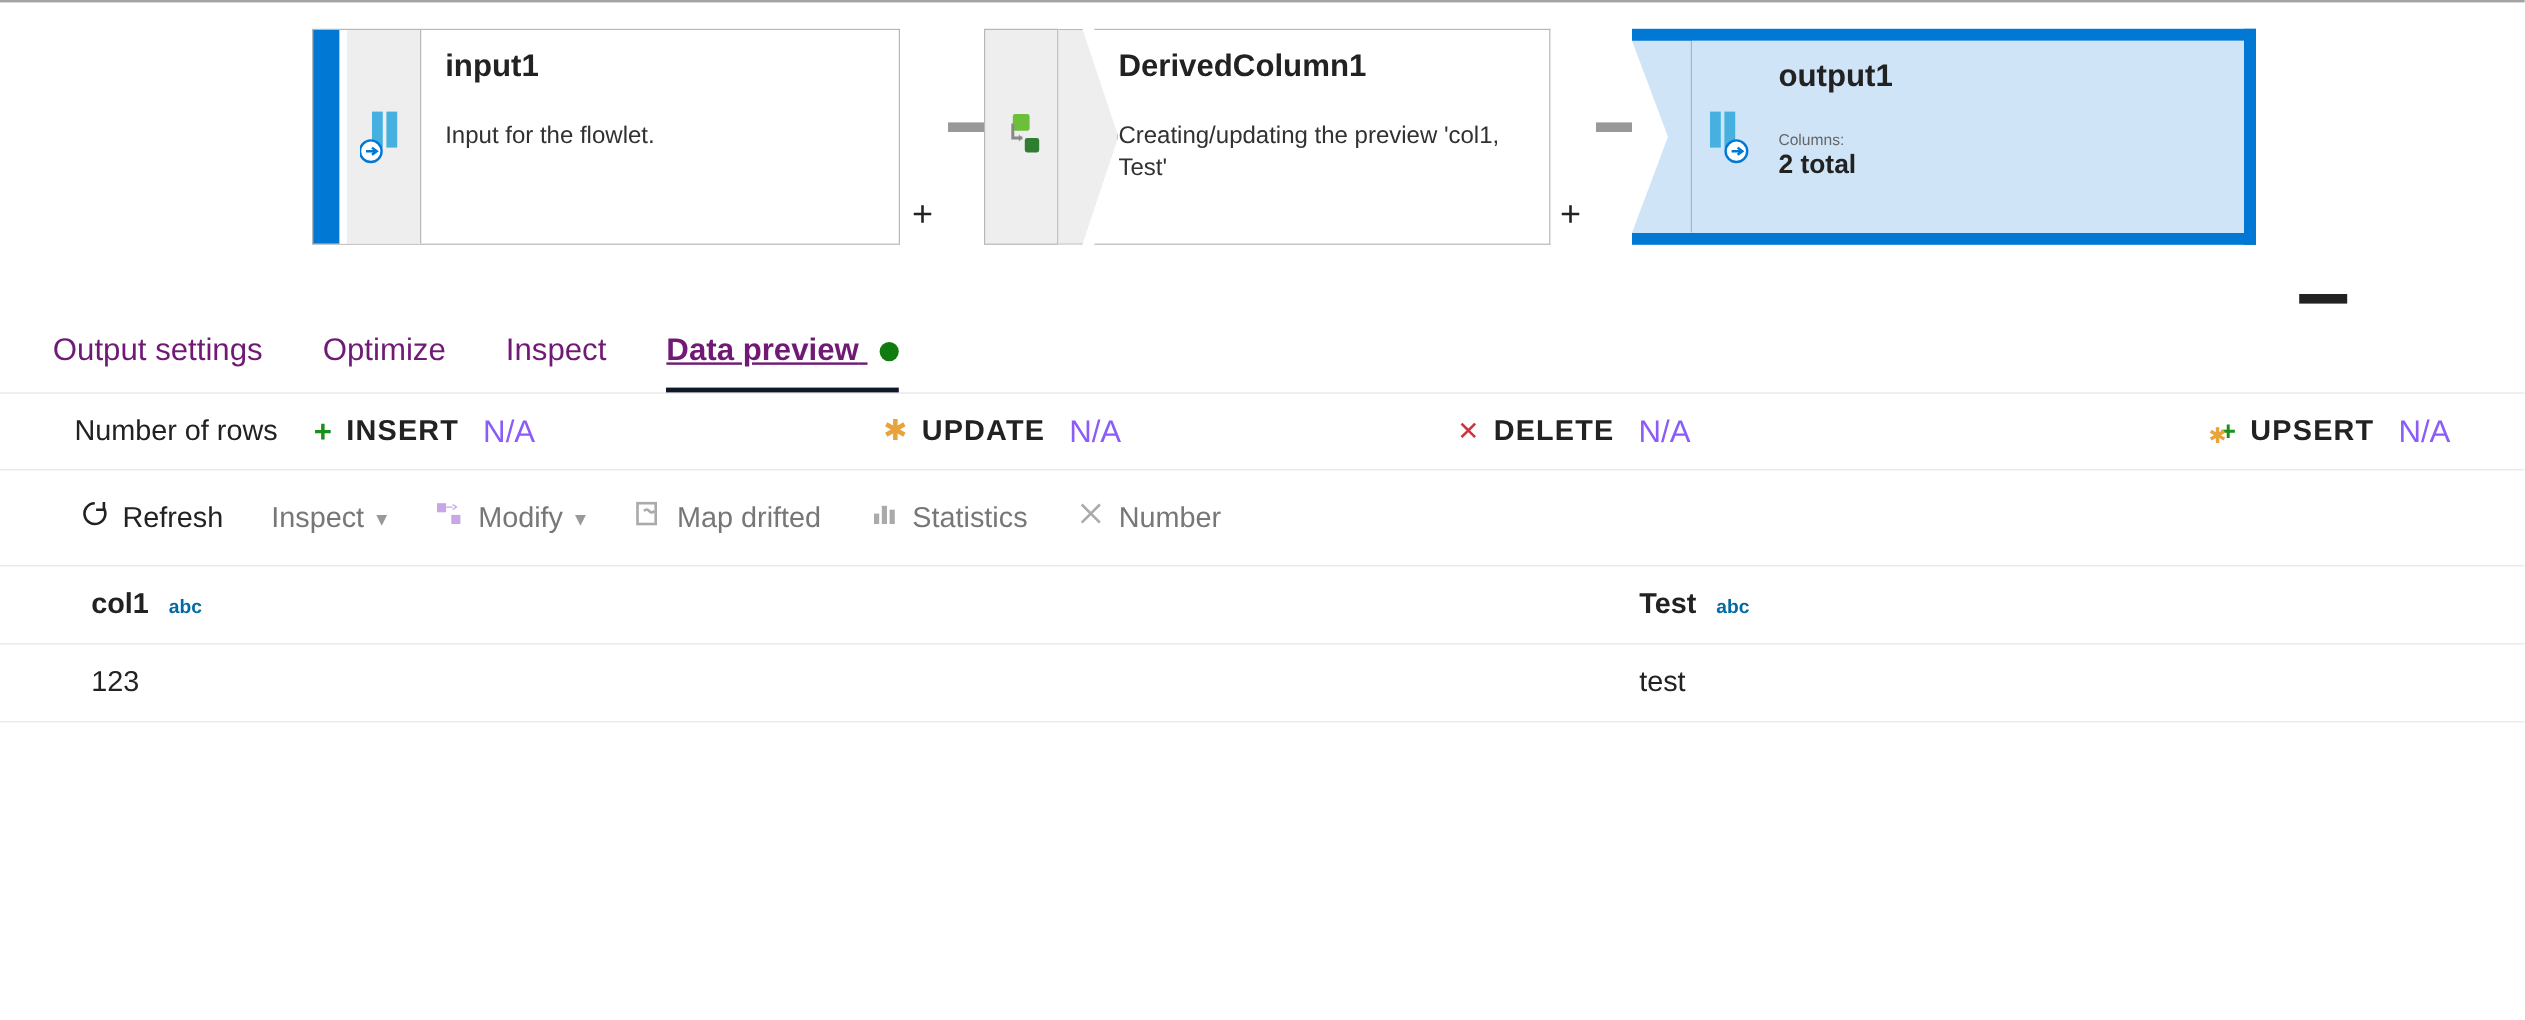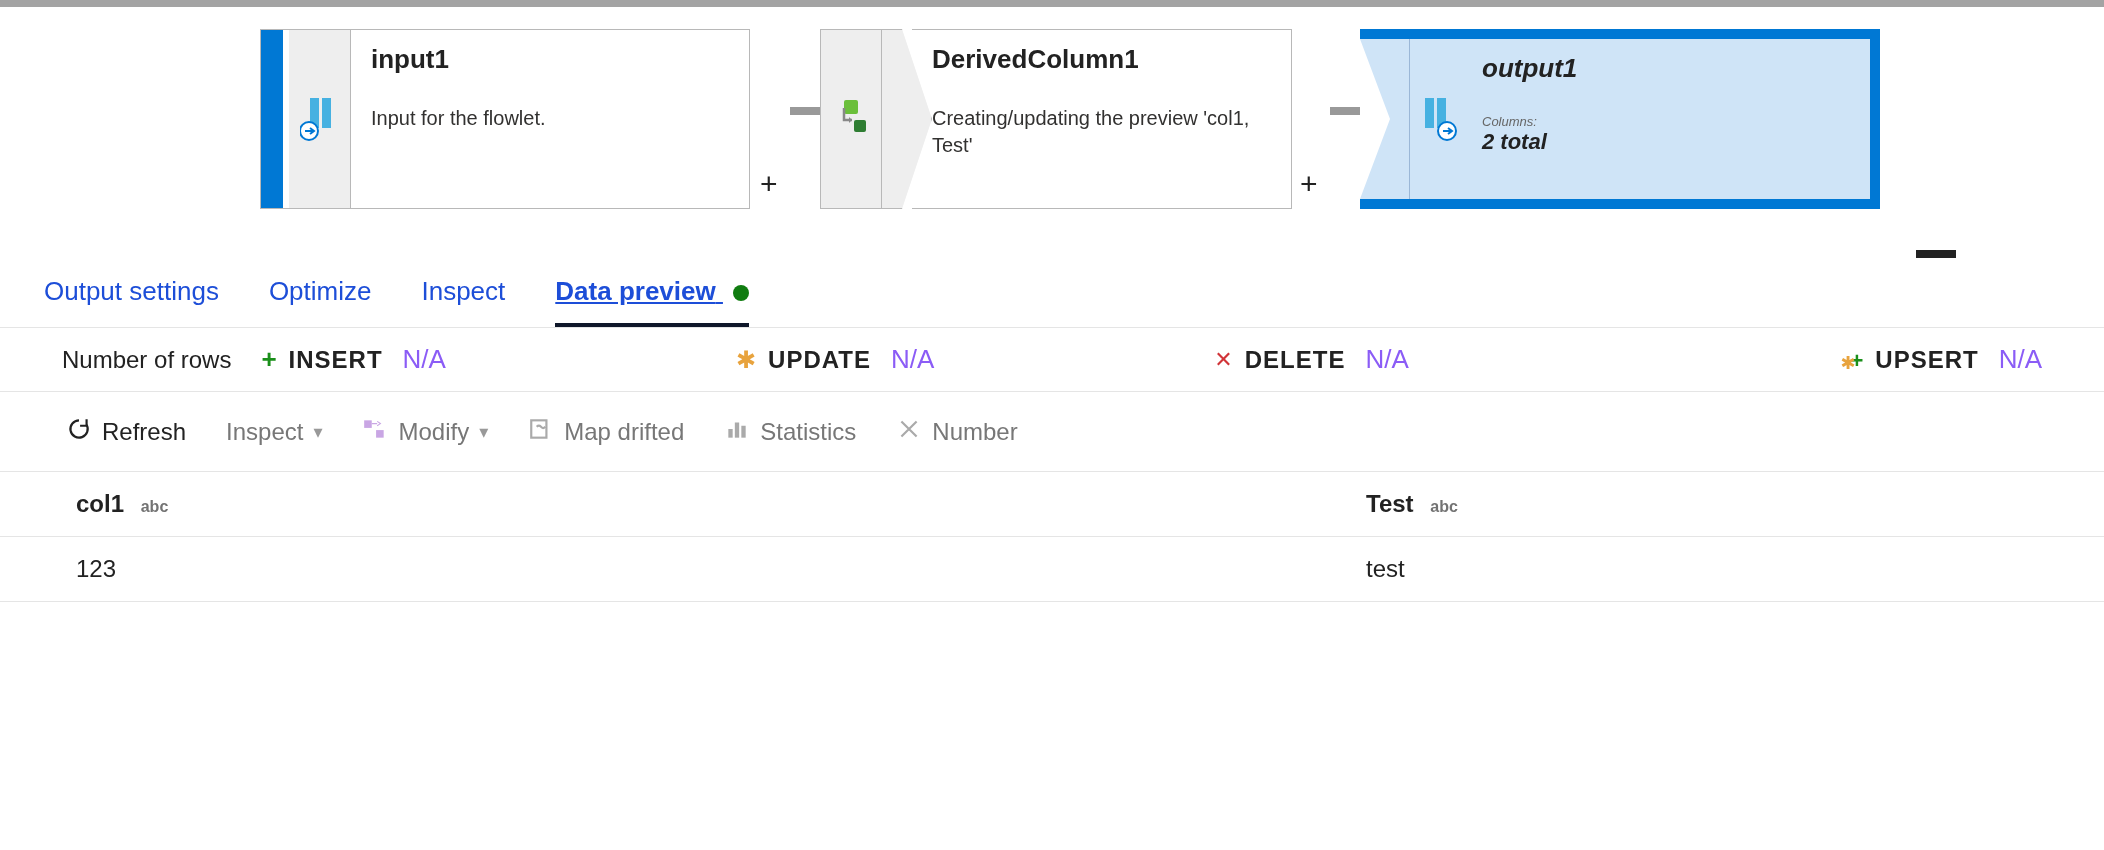--- a/index.html
+++ b/index.html
@@ -1,31 +1,31 @@
 <!DOCTYPE html>
 <html><head>
 <meta charset="utf-8">
 <style>
   * { box-sizing: border-box; }
   html,body { margin:0; padding:0; font-family:"Segoe UI",Arial,sans-serif; color:#222; background:#fff; }
   .root { width:2104px; height:850px; position:relative; overflow:hidden; }
 
   
-  .canvas { position:relative; height:250px; border-top:7px solid #a3a3a3; }
+  .canvas { position:relative; height:250px; border-top:2px solid #a3a3a3; }
 
   .node-wrap { position:absolute; top:22px; }
   .node-body { border:1px solid #b8b8b8; height:180px; position:relative; }
   .node-icon-col { width:62px; background:#eee; border-right:1px solid #b8b8b8; display:flex; align-items:center; justify-content:center; }
   .node-main { display:flex; height:100%; }
   .node-text { padding:14px 20px; display:flex; flex-direction:column; justify-content:flex-start; }
   .node-title { font-size:26px; font-weight:600; margin-bottom:30px; }
   .node-desc  { font-size:20px; color:#323130; line-height:1.35; }
   .output-outer {
     border:10px solid #0078d4; border-left:none; border-right:10px solid #0078d4;
-    display:flex; height:180px;font-style:italic;
+    display:flex; height:180px;
   }
   .output-outer .chev-left {
     width:50px; background:#cfe4f7;
     clip-path: polygon(0 0,100% 0,100% 100%,0 100%,60% 50%);
     border-right:1px solid #9bb7d7;
   }
   .output-outer .out-body { background:#cfe4f7; flex:1; display:flex; }
 
   .connector { position:absolute; top:100px; height:8px; background:#999; }
   .plus { position:absolute; font-size:30px; color:#222; }
@@ -41,21 +41,21 @@
 
   
   .out-cols-label { color:#666; font-size:13px; }
   .out-cols-value { color:#222; font-size:22px; font-weight:600; }
 
   
   .grip { position:absolute; top:243px; right:148px; width:40px; height:8px; background:#222; }
 
   
   .tabs { display:flex; gap:50px; padding:26px 44px 0 44px; border-bottom:1px solid #e5e5e5; height:78px; }
-  .tab { font-size:26px; color:#1d4ed8; cursor:pointer; padding-bottom:16px; }
+  .tab { font-size:26px; color:#701a75; cursor:pointer; padding-bottom:16px; }
   .tab.active { font-weight:600; border-bottom:4px solid #0f172a;text-decoration:underline; }
   .tab .dot { display:inline-block; width:16px; height:16px; border-radius:50%; background:#107c10; margin-left:10px; vertical-align:middle; }
 
   
   .stats-bar { display:flex; align-items:center; height:64px; padding:0 62px; font-size:24px; border-bottom:1px solid #e5e5e5; }
   .stats-bar .label { margin-right:18px; }
   .stats-bar .group { display:flex; align-items:center; gap:12px; }
   .op-label { font-weight:700; letter-spacing:1px; }
   .op-val { color:#8b5cf6; font-size:26px; margin-left:8px; }
   .sym-plus { color:#1a8f1a; font-size:26px; font-weight:700; }
@@ -69,21 +69,21 @@
   .toolbar { display:flex; align-items:center; gap:40px; height:80px; padding:0 66px; border-bottom:1px solid #e5e5e5; }
   .tb-btn { display:flex; align-items:center; gap:10px; font-size:24px; color:#777; }
   .tb-btn.enabled { color:#222; }
   .tb-btn svg { width:26px; height:26px; }
   .chev-down { font-size:18px; color:#999; }
 
   
   .datatable { width:100%; }
   .dt-row { display:flex; padding:18px 76px; border-bottom:1px solid #e5e5e5; font-size:24px; }
   .dt-head { font-weight:600; }
-  .dt-type { font-size:16px; color:#737373; margin-left:10px; }
+  .dt-type { font-size:16px; color:#0369a1; margin-left:10px; }
   .c1 { flex:0 0 1290px; }
   .c2 { flex:1; }
 
   
   .input-strip {
     position:absolute; left:0; top:0; height:100%; width:22px; background:#0078d4;
   }
   
   .input-strip2 { position:absolute; left:22px; top:0; width:6px; height:100%; background:#fff;}
 </style>

